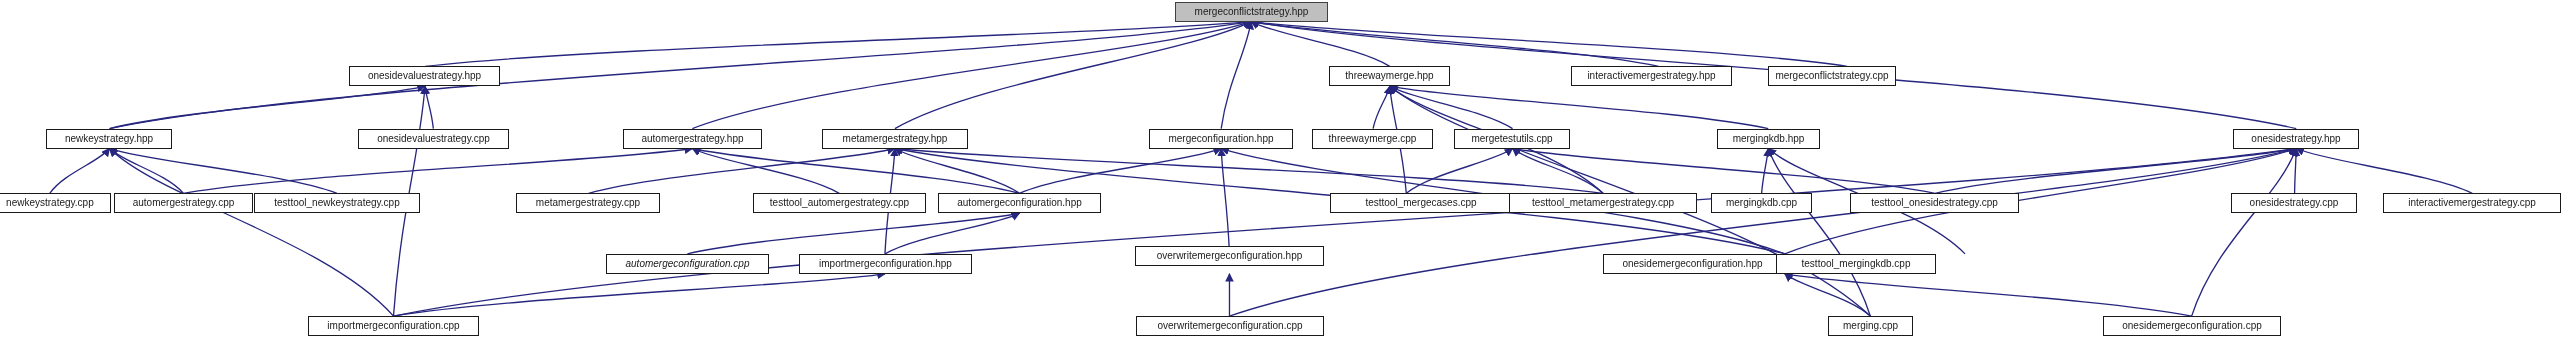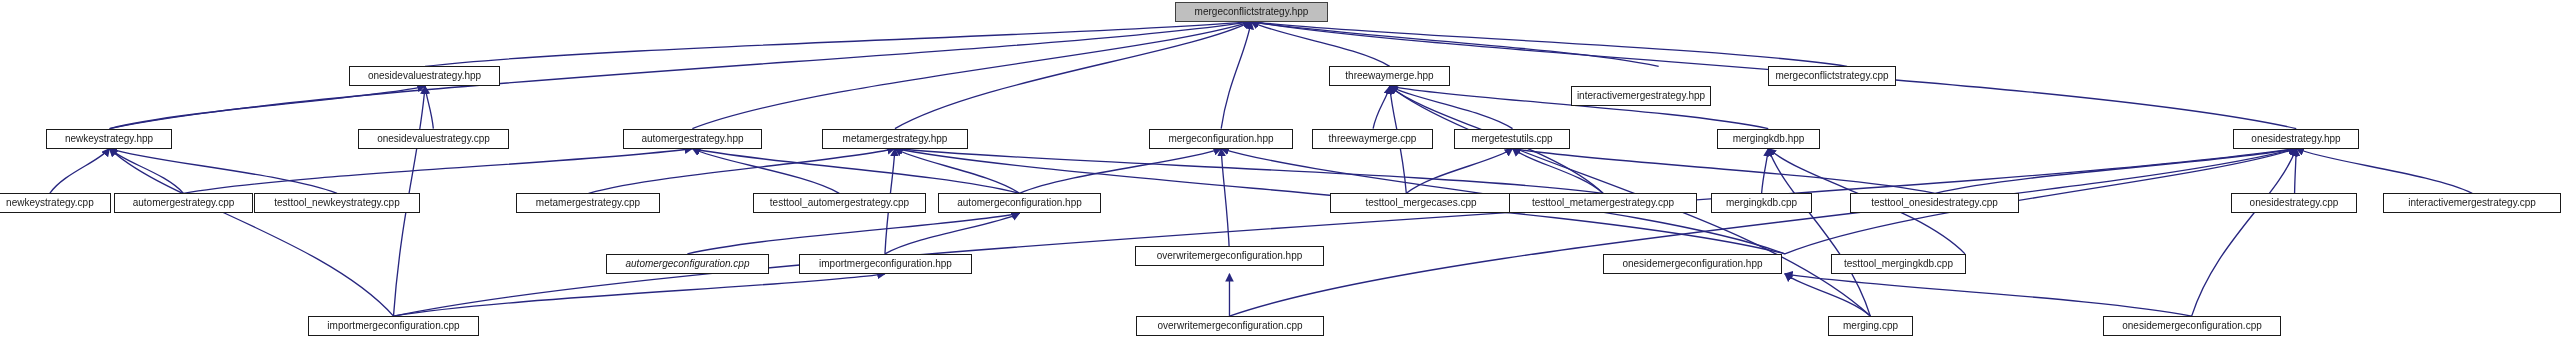--- a/index.html
+++ b/index.html
@@ -121,21 +121,21 @@
   <div id="nodes">
       <div class="node root" style="left: 1175px; top: 1.7px; width: 153px;">
         <span class="label">mergeconflictstrategy.hpp</span>
       </div>
       <div class="node" style="left: 349px; top: 66px; width: 151px;">
         <span class="label">onesidevaluestrategy.hpp</span>
       </div>
       <div class="node" style="left: 1329px; top: 66px; width: 121px;">
         <span class="label">threewaymerge.hpp</span>
       </div>
-      <div class="node" style="left: 1571px; top: 66px; width: 140px; margin-top: 20px;">
+      <div class="node" style="left: 1571px; top: 66px; width: 161px;">
         <span class="label">interactivemergestrategy.hpp</span>
       </div>
       <div class="node" style="left: 1768px; top: 66px; width: 128px;">
         <span class="label">mergeconflictstrategy.cpp</span>
       </div>
       <div class="node" style="left: 46px; top: 129px; width: 126px;">
         <span class="label">newkeystrategy.hpp</span>
       </div>
       <div class="node" style="left: 358px; top: 129px; width: 151px;">
         <span class="label">onesidevaluestrategy.cpp</span>
@@ -202,21 +202,21 @@
       </div>
       <div class="node" style="left: 799px; top: 254px; width: 173px;">
         <span class="label">importmergeconfiguration.hpp</span>
       </div>
       <div class="node" style="left: 1135px; top: 246px; width: 189px;">
         <span class="label">overwritemergeconfiguration.hpp</span>
       </div>
       <div class="node" style="left: 1603px; top: 254px; width: 179px;">
         <span class="label">onesidemergeconfiguration.hpp</span>
       </div>
-      <div class="node" style="left: 1831px; top: 254px; width: 135px;">
+      <div class="node" style="left: 1776px; top: 254px; width: 160px;">
         <span class="label">testtool_mergingkdb.cpp</span>
       </div>
       <div class="node" style="left: 308px; top: 316px; width: 171px;">
         <span class="label">importmergeconfiguration.cpp</span>
       </div>
       <div class="node" style="left: 1136px; top: 316px; width: 188px;">
         <span class="label">overwritemergeconfiguration.cpp</span>
       </div>
       <div class="node" style="left: 1828px; top: 316px; width: 85px;">
         <span class="label">merging.cpp</span>

